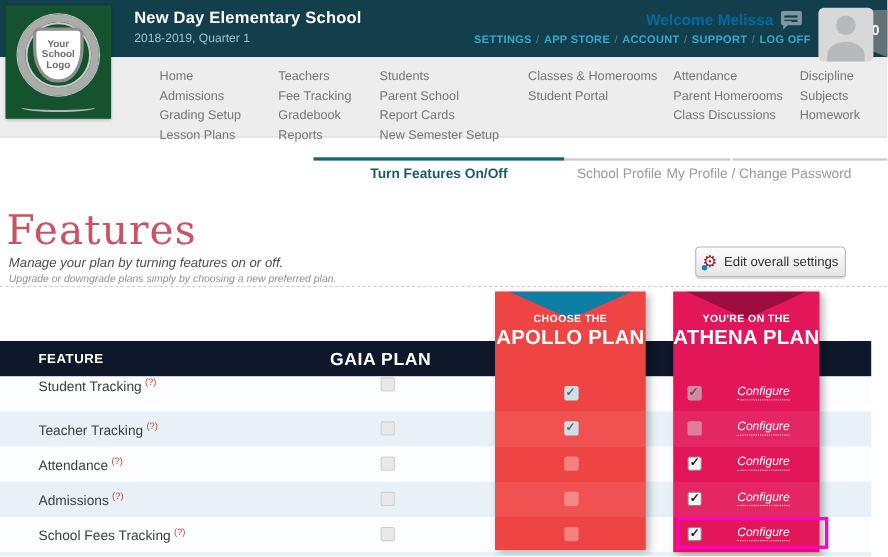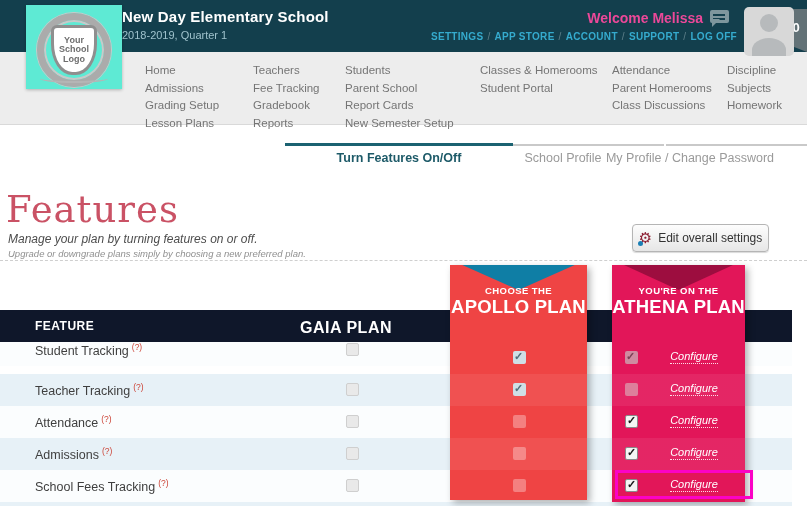--- a/index.html
+++ b/index.html
@@ -3,39 +3,39 @@
 <meta charset="utf-8">
 <style>
   * { margin:0; padding:0; box-sizing:border-box; }
   body { font-family:"Liberation Sans", sans-serif; background:#fff; }
   #app { position:relative; width:807px; height:506px; overflow:hidden; background:#fff; }
 
   
   .header { position:absolute; left:0; top:0; width:807px; height:52px; background:#133f4d; }
   .school-name { position:absolute; left:122px; top:8px; color:#fff; font-size:15px; font-weight:600; letter-spacing:.2px; }
   .school-term { position:absolute; left:122px; top:29px; color:#9fc2cc; font-size:11px; }
-  .welcome { position:absolute; top:10px; right:104px; color:#ec4899; font-size:14px; font-weight:600; }
+  .welcome { position:absolute; top:10px; right:104px; color:#0369a1; font-size:14px; font-weight:600; }
   .links { position:absolute; top:31px; right:70px; font-size:10px; font-weight:bold; letter-spacing:.3px; white-space:nowrap; }
   .links a { color:#35abce; text-decoration:none; cursor:pointer; }
   .links .sep { color:#5d7e89; font-weight:normal; padding:0 4px; }
 
   
   .bubble { position:absolute; top:10px; right:78px; width:19px; height:13px; background:#7e969d; border-radius:2px; }
   .bubble::before { content:""; position:absolute; left:3px; top:4px; width:12px; height:1.5px; background:#133f4d; box-shadow:0 4px 0 #133f4d; }
   .bubble::after { content:""; position:absolute; left:2px; bottom:-4px; border:4px solid transparent; border-top-color:#7e969d; border-left-color:#7e969d; }
 
   
   .ribbon { position:absolute; left:785px; top:9px; width:22px; height:43px; background:#637277; clip-path:polygon(0 0,100% 0,100% 100%,0 80%); z-index:3; }
   .ribbon span { position:absolute; left:0; right:0; top:11px; text-align:center; color:#fff; font-size:13px; font-weight:bold; }
   .avatar { position:absolute; left:744px; top:7px; width:50px; height:49px; background:#d8d8d8; border-radius:5px; overflow:hidden; z-index:4; }
   .avatar .head { position:absolute; left:16px; top:7px; width:18px; height:18px; border-radius:50%; background:#b7babc; }
   .avatar .body { position:absolute; left:8px; bottom:-6px; width:34px; height:24px; border-radius:50% 50% 0 0; background:#b7babc; }
 
   
-  .logo-box { position:absolute; left:26px; top:5px; width:96px; height:84px; background:#5eead4; box-shadow:0 1px 3px rgba(0,0,0,.25); z-index:5; }
+  .logo-box { position:absolute; left:5px; top:5px; width:96px; height:103px; background:#14532d; box-shadow:0 1px 3px rgba(0,0,0,.25); z-index:5; }
   .emblem { position:absolute; left:11px; top:8px; width:74px; height:74px; border:7px solid #ababab; border-radius:50%; box-shadow:inset 0 0 0 2px #c9c9c9, 0 0 0 1px #c9c9c9; }
   .shield { position:absolute; left:7px; top:5px; width:46px; height:50px; background:#fff; border:3px solid #8f8f8f; border-radius:6px 6px 46% 46% / 6px 6px 62% 62%; display:flex; flex-direction:column; align-items:center; justify-content:center; }
   .shield span { font-size:9px; font-weight:bold; color:#6e6e6e; line-height:9.5px; }
   .flourish { position:absolute; left:14px; bottom:6px; width:68px; height:9px; border-bottom:2px solid #b5b5b5; border-radius:50%; }
 
   
   .navbar { position:absolute; left:0; top:52px; width:807px; height:73px; background:#ededed; border-bottom:1px solid #d9d9d9; }
   .nav-col { position:absolute; top:10px; }
   .nav-item { font-size:11.5px; color:#757575; line-height:17.5px; cursor:pointer; white-space:nowrap; }
 

